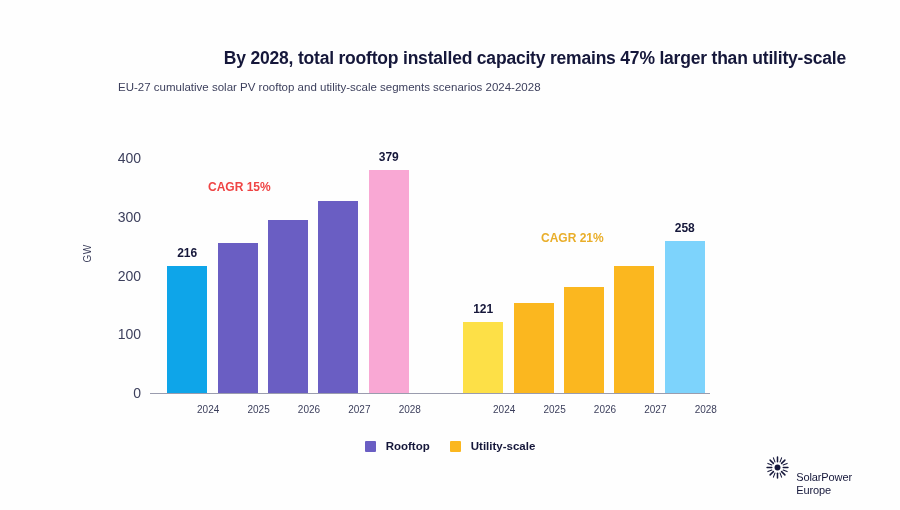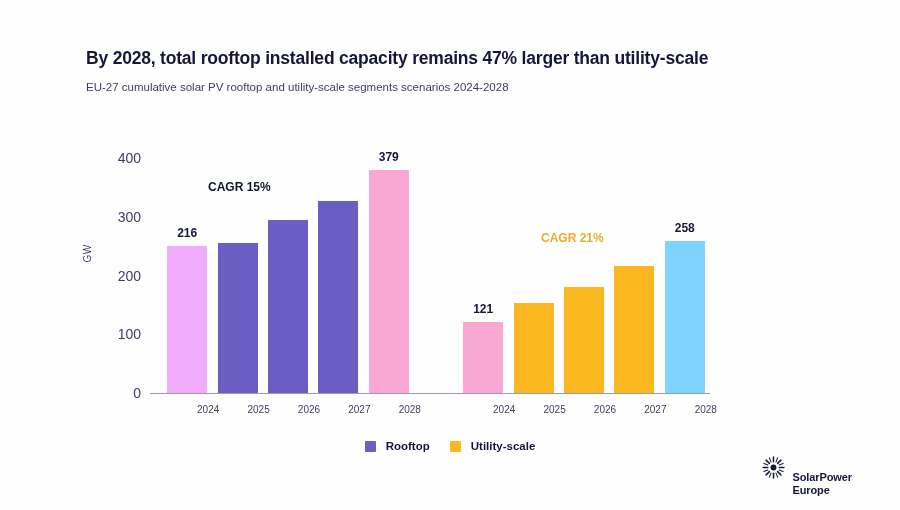--- a/index.html
+++ b/index.html
@@ -22,27 +22,29 @@
     left: 86px;
     top: 48px;
     width: 760px;
   }
   #chart-title {
     font-size: 17.5px;
     font-weight: bold;
     color: #15173A;
     letter-spacing: -0.2px;
     white-space: nowrap;
+    text-align: right;
   }
   #chart-subtitle {
     margin-top: 12px;
     font-size: 11.5px;
     font-weight: normal;
     color: #3C3F5C;
     white-space: nowrap;
+    margin-left: 32px;
   }
 
   
   #plot {
     position: absolute;
     left: 0;
     top: 0;
     width: 900px;
     height: 510px;
   }
@@ -169,21 +171,21 @@
   #logo {
     position: absolute;
     right: 48px;
     top: 443px;
     display: flex;
     align-items: center;
     gap: 7px;
   }
   #logo-text {
     font-size: 11px;
-    font-weight: bold;
+    font-weight: normal;
     line-height: 1.15;
     color: #15173A;
     letter-spacing: -0.1px;
     margin-top: 28px;
   }
 </style>
 </head>
 <body>
 
 <div id="header">
@@ -200,21 +202,21 @@
       <div class="y-tick-label" style="top: 326.25px;">100</div>
       <div class="y-tick-label" style="top: 267.5px;">200</div>
       <div class="y-tick-label" style="top: 208.75px;">300</div>
       <div class="y-tick-label" style="top: 150px;">400</div>
     </div>
 
   <div id="baseline"></div>
 
   <div class="bar-group" id="group-rooftop">
       <div class="bar-slot">
-        <div class="bar baseline-gray" style="height: 147px; background: #f0abfc; text-decoration: underline;">
+        <div class="bar baseline-gray" style="height: 127px; background: #0ea5e9; text-decoration: underline;">
           <span class="bar-value">216</span>
           <span class="x-tick-label">2024</span>
         </div>
       </div>
       <div class="bar-slot">
         <div class="bar rooftop" style="height: 149.812px; background: rgb(106, 94, 195);">
           <span class="x-tick-label">2025</span>
         </div>
       </div>
       <div class="bar-slot">
@@ -229,21 +231,21 @@
       </div>
       <div class="bar-slot">
         <div class="bar rooftop" style="height: 222.662px; background: #f9a8d4;">
           <span class="bar-value">379</span>
           <span class="x-tick-label">2028</span>
         </div>
       </div>
     </div>
   <div class="bar-group" id="group-utility">
       <div class="bar-slot">
-        <div class="bar baseline-gray" style="height: 71.0875px; background: #f9a8d4;">
+        <div class="bar baseline-gray" style="height: 71.0875px; background: #fde047;">
           <span class="bar-value">121</span>
           <span class="x-tick-label">2024</span>
         </div>
       </div>
       <div class="bar-slot">
         <div class="bar utility" style="height: 89.8875px; background: rgb(251, 183, 31);">
           <span class="x-tick-label">2025</span>
         </div>
       </div>
       <div class="bar-slot">
@@ -257,21 +259,21 @@
         </div>
       </div>
       <div class="bar-slot">
         <div class="bar utility" style="height: 151.575px; background: #7dd3fc;">
           <span class="bar-value">258</span>
           <span class="x-tick-label">2028</span>
         </div>
       </div>
     </div>
 
-  <div class="cagr-label" id="cagr-rooftop" style="color: #0f172a; text-align: right;">CAGR 15%</div>
+  <div class="cagr-label" id="cagr-rooftop" style="color: #ef4444; text-align: right;">CAGR 15%</div>
   <div class="cagr-label" id="cagr-utility" style="color: rgb(233, 174, 42);">CAGR 21%</div>
 </div>
 
 <div id="legend">
   <div class="legend-item">
     <span class="legend-swatch rooftop" style="background: rgb(106, 94, 195);"></span>
     <span class="legend-text">Rooftop</span>
   </div>
   <div class="legend-item">
     <span class="legend-swatch utility" style="background: rgb(251, 183, 31);"></span>

